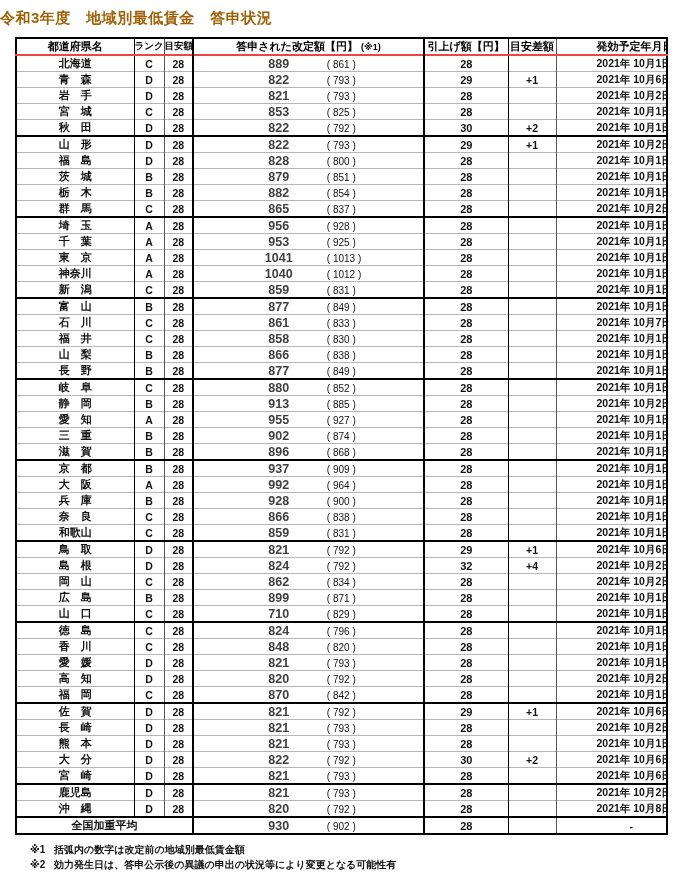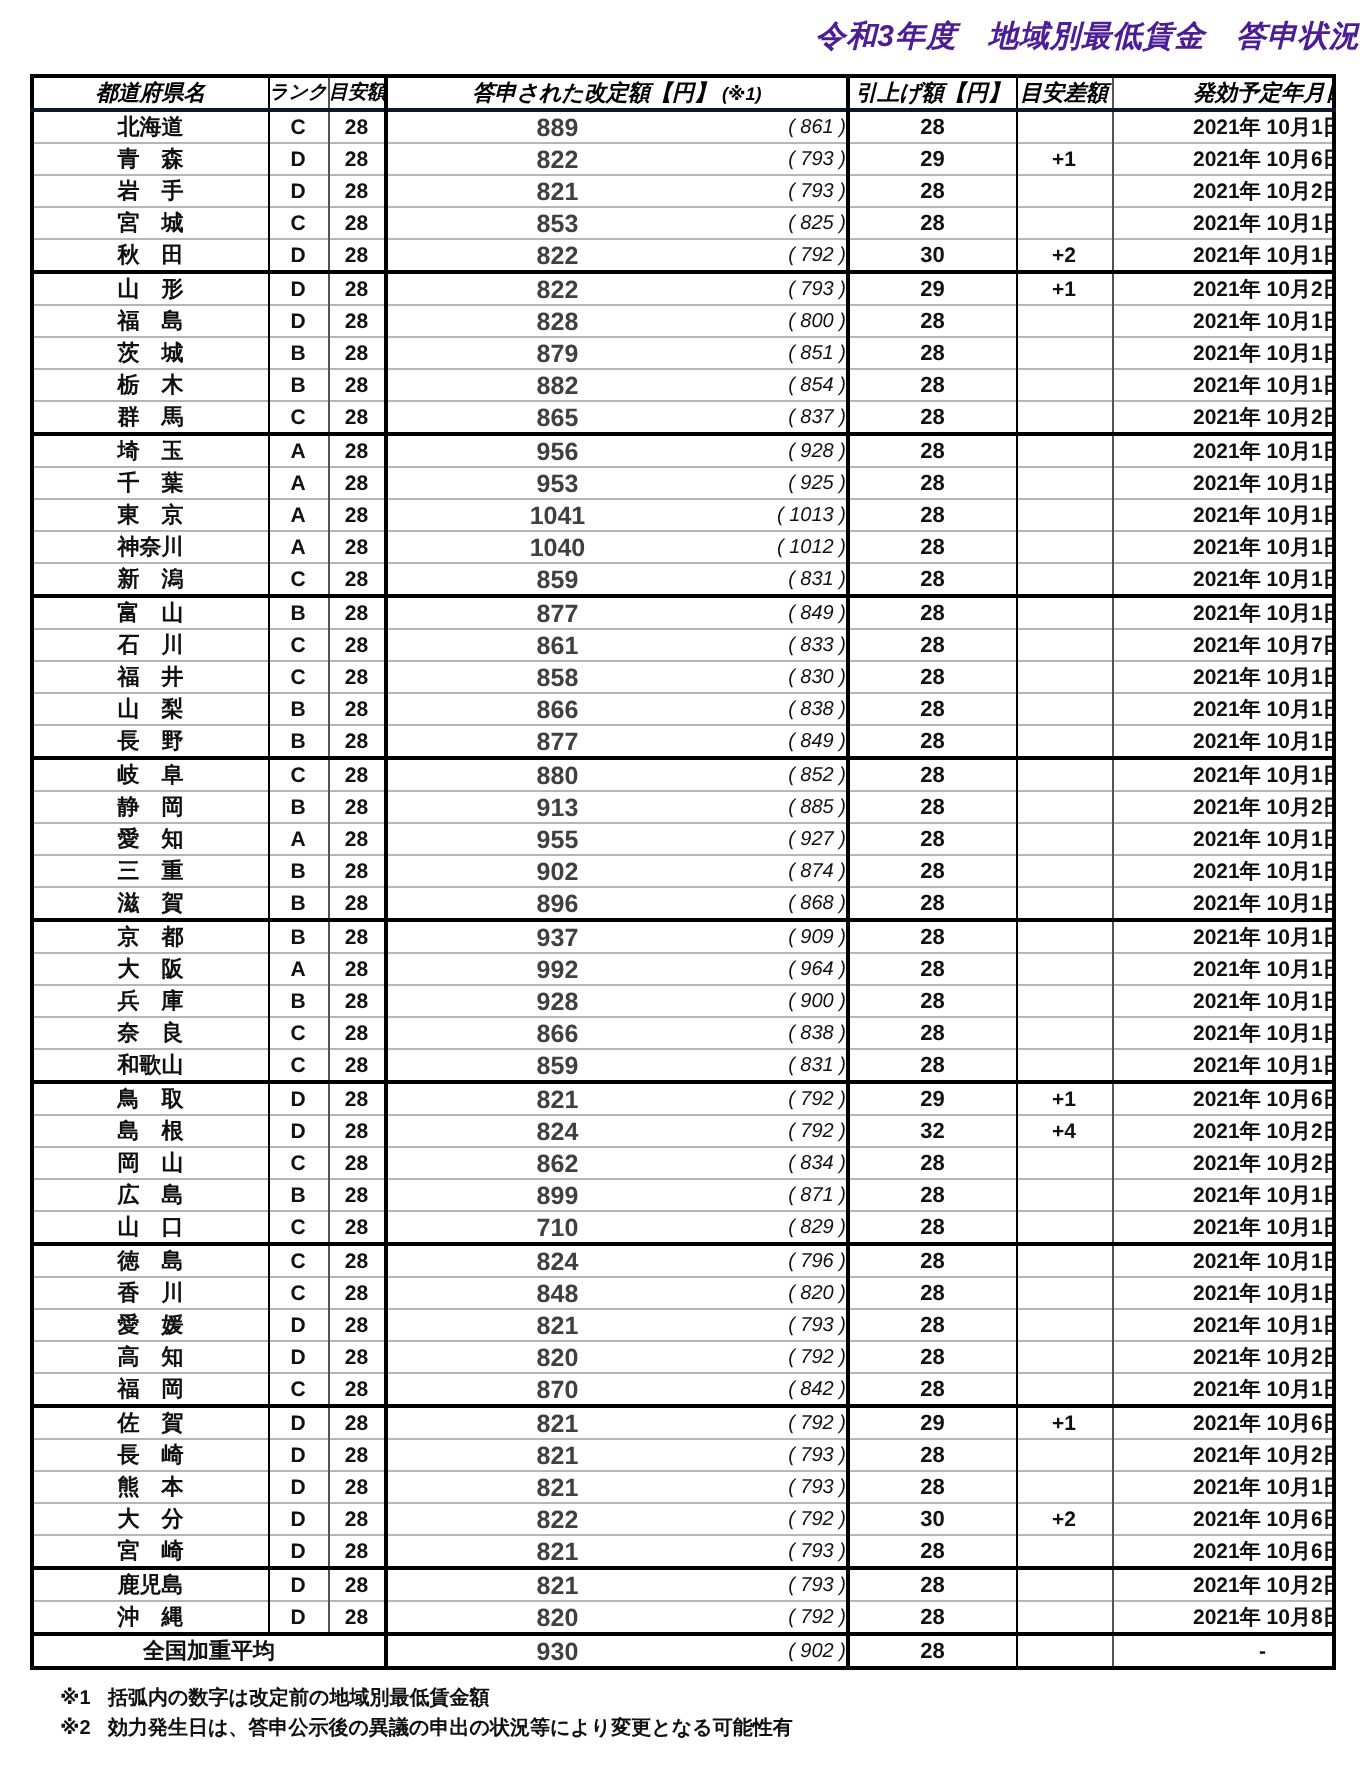--- a/index.html
+++ b/index.html
@@ -11,43 +11,42 @@
     font-family: "Liberation Sans", "DejaVu Sans", sans-serif;
     color: #111;
   }
   .page {
     width: 680px;
     height: 892px;
     overflow: hidden;
   }
   .doc-title {
     margin: 9px 0 9px 0;
-    text-align: right;
+    text-align: left;
     font-size: 15px;
     font-weight: 700;
     letter-spacing: 0.5px;
-    color: #4c1d95;
-    font-style: italic;
+    color: #a16207;
   }
   table.wage-table {
     border-collapse: collapse;
     table-layout: fixed;
     width: 651px;
     margin-left: 15px;
     border: 2px solid #000;
   }
   col.w-name  { width: 118px; }
   col.w-rank  { width: 30px; }
   col.w-guide { width: 29px; }
   col.w-amt   { width: 231px; }
   col.w-raise { width: 84px; }
   col.w-diff  { width: 48px; }
   col.w-date  { width: 111px; }
 
-  thead tr { height: 16px; border-bottom: 2px solid #0f172a; font-style: italic; }
+  thead tr { height: 16px; border-bottom: 2px solid #ef4444; }
   tbody tr { height: 16px; border-bottom: 1px solid #b6b6b6; }
   tbody tr.group-end { border-bottom: 2px solid #000; }
   tbody.avg-body tr { border-top: 2px solid #14532d; border-bottom: none; }
 
   th, td {
     padding: 0;
     text-align: center;
     vertical-align: middle;
     white-space: nowrap;
     overflow: hidden;
@@ -75,22 +74,22 @@
   td.c-date  { font-size: 10.5px; font-weight: 700; }
 
   td.c-amt { position: relative; }
   td.c-amt .amt {
     position: absolute; left: 0; top: 50%; transform: translateY(-50%);
     width: 74%; text-align: center;
     font-size: 12.5px; font-weight: 700; color: #404040;
   }
   td.c-amt .prev {
     position: absolute; left: 58%; top: 50%; transform: translateY(-50%);
-    width: 42%; text-align: right;
-    font-size: 10px; font-weight: 500; color: #111; font-style: italic;
+    width: 42%; text-align: left;
+    font-size: 10px; font-weight: 500; color: #111;
   }
   td.avg-name { font-size: 11px; font-weight: 700; }
 
   .footnotes { margin: 7px 0 0 30px; }
   .footnote { font-size: 10px; font-weight: 600; color: #111; line-height: 15px; }
   .footnote .mark { display: inline-block; width: 24px; }
 </style>
 </head>
 <body>
 

